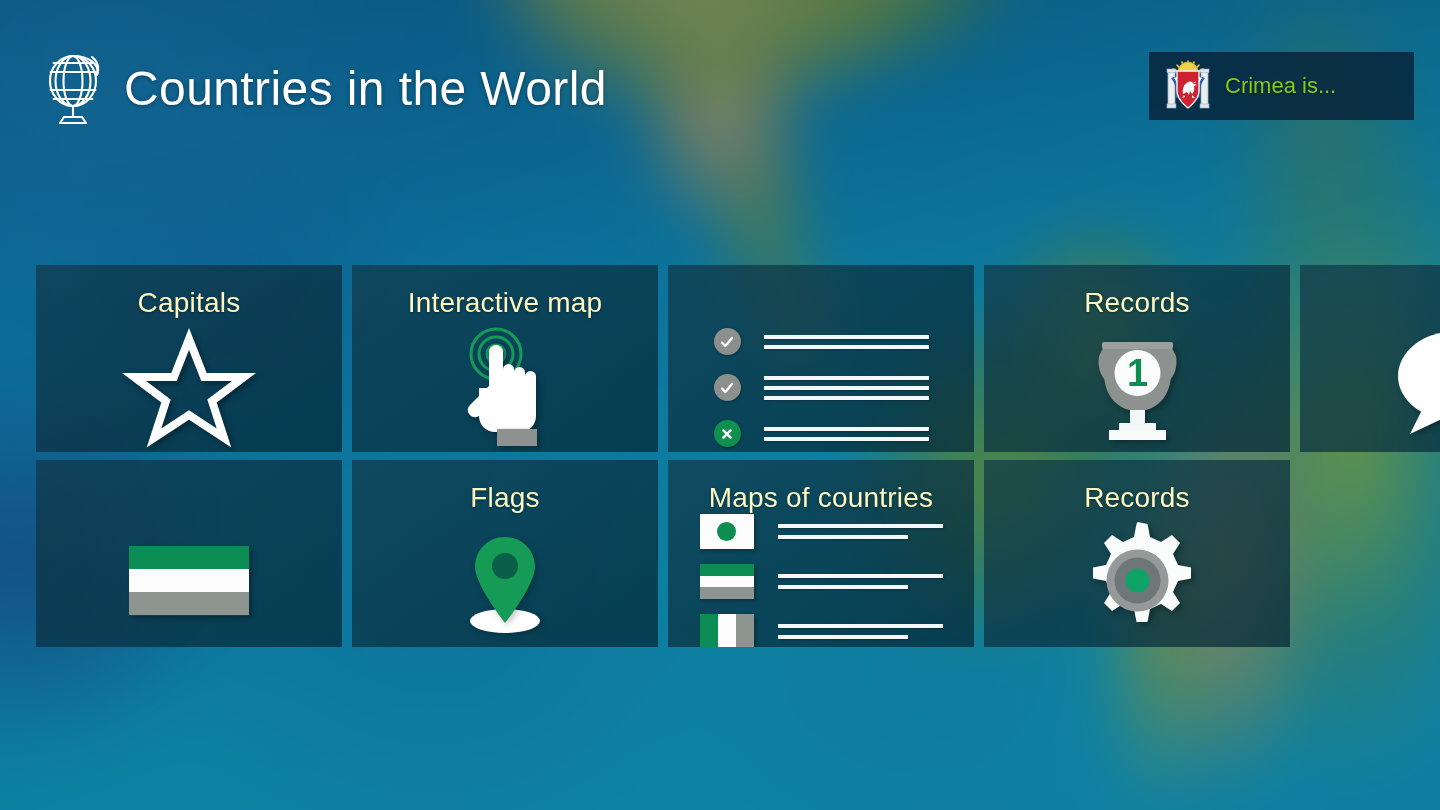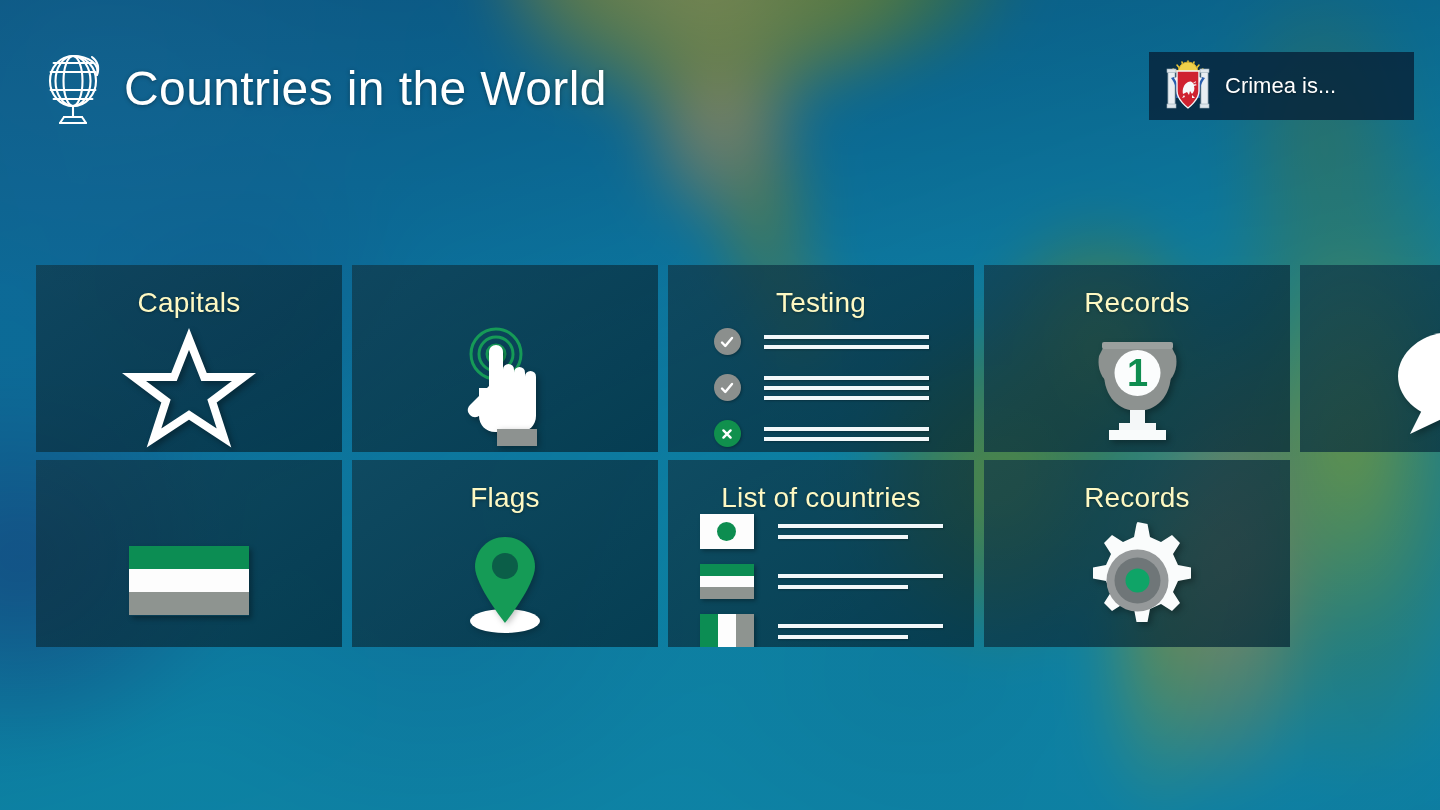--- a/index.html
+++ b/index.html
@@ -99,21 +99,21 @@
     height: 68px;
     background: rgba(6,33,55,.80);
     display: flex;
     align-items: center;
     padding-left: 16px;
     gap: 14px;
     cursor: pointer;
   }
   #crimea-emblem { width: 46px; height: 56px; flex: 0 0 auto; display: block; }
   #notification-text {
-    color: #ffffff;
+    color: #84cc16;
     font-size: 22px;
     font-weight: 300;
     white-space: nowrap;
     text-shadow: 0 1px 2px rgba(0,0,0,.4);
   }
 
   
   #tile-grid {
     position: absolute;
     left: 36px;
@@ -288,20 +288,21 @@
     <div class="tile">
       <div class="tile-label">Capitals</div>
       <div class="tile-art">
         <svg class="art-svg" width="110" height="105" viewBox="0 0 110 105">
           <polygon points="55,6 70,44 110,44 78,68 90,105 55,82 20,105 32,68 0,44 40,44" fill="none" stroke="#ffffff" stroke-width="8" stroke-linejoin="miter" style="filter: drop-shadow(3px 3px 3px rgba(0,0,0,.35));"></polygon>
         </svg>
       </div>
     </div>
 
     <div class="tile">
+      <div class="tile-label">Interactive map</div>
       <div class="tile-art">
         <svg class="art-svg" width="120" height="120" viewBox="0 0 120 120">
 
           <g fill="none" stroke="#169a57" stroke-width="3">
             <circle cx="51" cy="28" r="9"></circle>
             <circle cx="51" cy="28" r="17"></circle>
             <circle cx="51" cy="28" r="25"></circle>
           </g>
 
           <g fill="#ffffff" style="filter: drop-shadow(3px 3px 3px rgba(0,0,0,.3));">
@@ -312,21 +313,20 @@
             <path d="M44 60 L25 79 c-3 3 -3 7 0 10 c3 3 7 3 10 0 L44 80 Z"></path>
             <path d="M34 62 h57 v28 c0 9 -7 16 -16 16 h-25 c-9 0 -16 -7 -16 -16 z"></path>
           </g>
 
           <rect x="52" y="103" width="40" height="17" fill="#8d9290" style="filter: drop-shadow(2px 2px 3px rgba(0,0,0,.3));"></rect>
         </svg>
       </div>
     </div>
 
     <div class="tile">
-      <div class="tile-label">Testing</div>
       <div class="tile-art">
         <div class="checklist">
 
           <div class="check-row">
             <div class="check-badge badge-grey">
               <svg viewBox="0 0 16 16">
                   <path d="M3 8.5 L6.3 12 L13 4" fill="none" stroke="#ffffff" stroke-width="2.4" stroke-linecap="round" stroke-linejoin="round"></path>
                 </svg>
             </div>
             <div class="line-stack">
@@ -416,21 +416,21 @@
       <div class="tile-art">
         <svg class="art-svg" width="110" height="115" viewBox="0 0 110 115">
           <ellipse cx="55" cy="98" rx="35" ry="12" fill="#ffffff" style="filter: drop-shadow(2px 2px 3px rgba(0,0,0,.25));"></ellipse>
           <path d="M55 14 C38 14 25 27 25 44 C25 62 55 100 55 100 C55 100 85 62 85 44 C85 27 72 14 55 14 Z" fill="#159b56" style="filter: drop-shadow(2px 2px 3px rgba(0,0,0,.25));"></path>
           <circle cx="55" cy="43" r="13" fill="#0b5e48"></circle>
         </svg>
       </div>
     </div>
 
     <div class="tile">
-      <div class="tile-label">List of countries</div>
+      <div class="tile-label">Maps of countries</div>
       <div class="tile-art">
         <div class="country-list">
 
           <div class="country-row">
             <div class="mini-flag circle">
               <div class="dot"></div>
             </div>
             <div class="row-lines">
               <div class="ln" style="width:165px"></div>
               <div class="ln" style="width:130px"></div>

